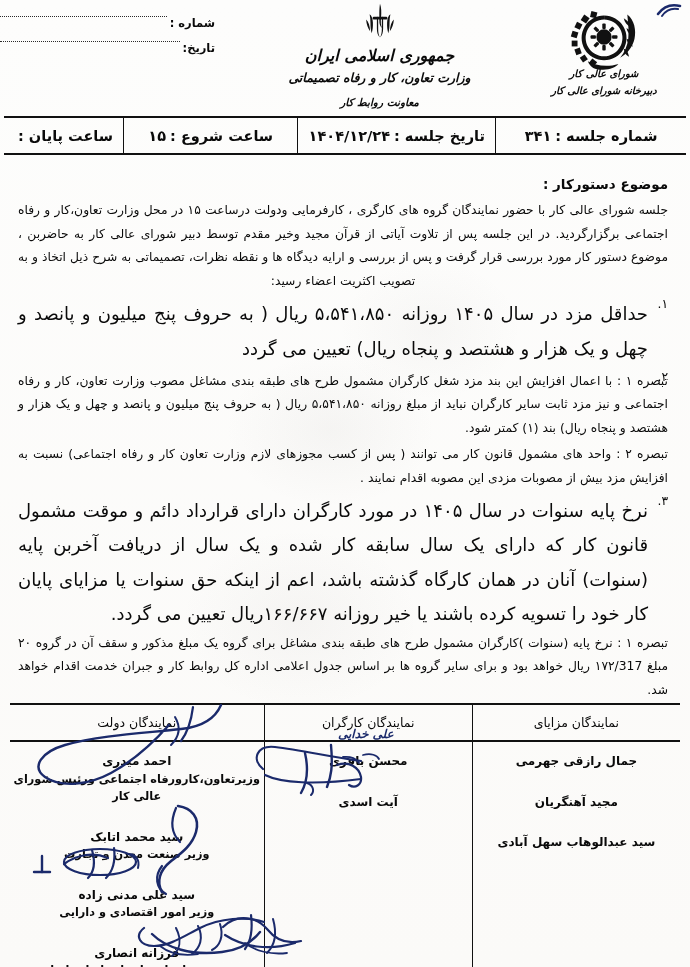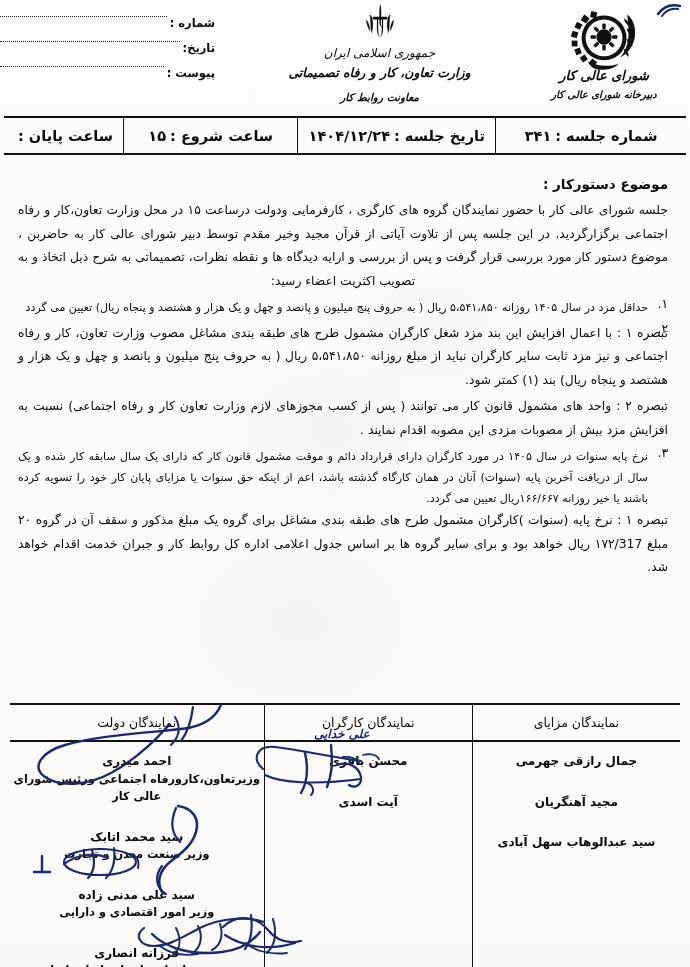--- a/index.html
+++ b/index.html
@@ -45,24 +45,24 @@
   .field .flabel{margin-left:3px;}
   .dots{
     flex:1;border-bottom:1.6px dotted #2a2a2a;
     margin-bottom:2px;min-width:96px;
   }
 
   
   .iran-emblem{width:52px;height:40px;display:block;margin-bottom:3px;}
   .gear-emblem{width:92px;height:70px;display:block;}
 
-  .ctext1{font-size:12px;font-weight:normal;font-style:italic;letter-spacing:.2px;margin-top:1px;}
+  .ctext1{font-size:16px;font-weight:bold;font-style:italic;letter-spacing:.2px;margin-top:1px;}
   .ctext2{font-size:12.5px;font-weight:bold;font-style:italic;margin-top:5px;}
   .ctext3{font-size:10.5px;font-weight:bold;font-style:italic;margin-top:11px;}
-  .rtext1{font-size:13px;font-weight:bold;font-style:italic;margin-top:-4px;}
+  .rtext1{font-size:10px;font-weight:bold;font-style:italic;margin-top:-4px;}
   .rtext2{font-size:10px;font-weight:bold;font-style:italic;margin-top:6px;}
 
   
   .meta-bar{
     display:flex;border-top:2.2px solid #111;border-bottom:2.2px solid #111;
     height:35px;align-items:stretch;margin:0 4px;
   }
   .meta-cell{
     display:flex;align-items:center;justify-content:center;gap:4px;
     font-size:14.5px;font-weight:bold;padding:0 10px;white-space:nowrap;
@@ -85,21 +85,21 @@
   ol.items{margin:4px 0 0 0;padding:0 20px 0 0;list-style:none;counter-reset:itm;}
   ol.items > li{
     counter-increment:itm;position:relative;margin-bottom:3px;
   }
   ol.items > li::before{
     content:counter(itm,persian) ".";
     position:absolute;right:-20px;top:0;
     font-size:12.3px;font-weight:normal;
   }
   li .txt{
-    font-size:11px;line-height:1.92;
+    font-size:18px;line-height:1.92;
     text-align:justify;text-justify:inter-character;
     display:block;
   }
   .note{
     font-size:12.3px;line-height:1.92;
     text-align:justify;text-justify:inter-character;
     margin:0 -20px 3px -0px;
   }
 
   
@@ -205,24 +205,20 @@
 
     <div class="hdr-left">
       <div class="field">
         <span class="flabel">شماره :</span>
         <span class="dots"></span>
       </div>
       <div class="field">
         <span class="flabel">تاریخ:</span>
         <span class="dots"></span>
       </div>
-      <div class="field">
-        <span class="flabel">پیوست :</span>
-        <span class="dots"></span>
-      </div>
     </div>
   </div>
 
   <div class="meta-bar">
     <div class="meta-cell m1">
       <span>شماره جلسه :</span>
       <span>۳۴۱</span>
     </div>
     <div class="meta-cell m2">
       <span>تاریخ جلسه :</span>
@@ -313,21 +309,21 @@
               <div class="pname">فرزانه انصاری</div>
               <div class="ptitle">رئیس سازمان ملی استاندارد ایران</div>
             </div>
           </td>
 
         </tr>
       </tbody>
     </table>
   </div>
 
-  <div class="ink-name" style="left:314px;top:727px;">علی خدایی</div>
+  <div class="ink-name" style="left:338px;top:727px;">علی خدایی</div>
   <div class="ink" style="left:245px;top:735px;">
     <svg width="170" height="70" viewBox="0 0 170 70">
       <path d="M18 34 c-12 -10 -6 -24 12 -22 c26 3 56 10 86 14" stroke-width="2.2"></path>
       <path d="M20 40 c16 8 50 10 96 4" stroke-width="2.2"></path>
       <path d="M60 18 c4 18 2 30 -4 40" stroke-width="2.4"></path>
       <path d="M86 10 c2 22 0 32 -4 42" stroke-width="2.4"></path>
       <path d="M92 30 c12 -4 22 2 24 12 c1 8 -6 12 -12 8" stroke-width="2.2"></path>
       <path d="M62 48 c6 2 8 8 4 12" stroke-width="2"></path>
       <path d="M118 20 c8 -2 14 0 16 4" stroke-width="1.8"></path>
       <path d="M98 22 c8 -1 14 2 16 6" stroke-width="1.8"></path>

